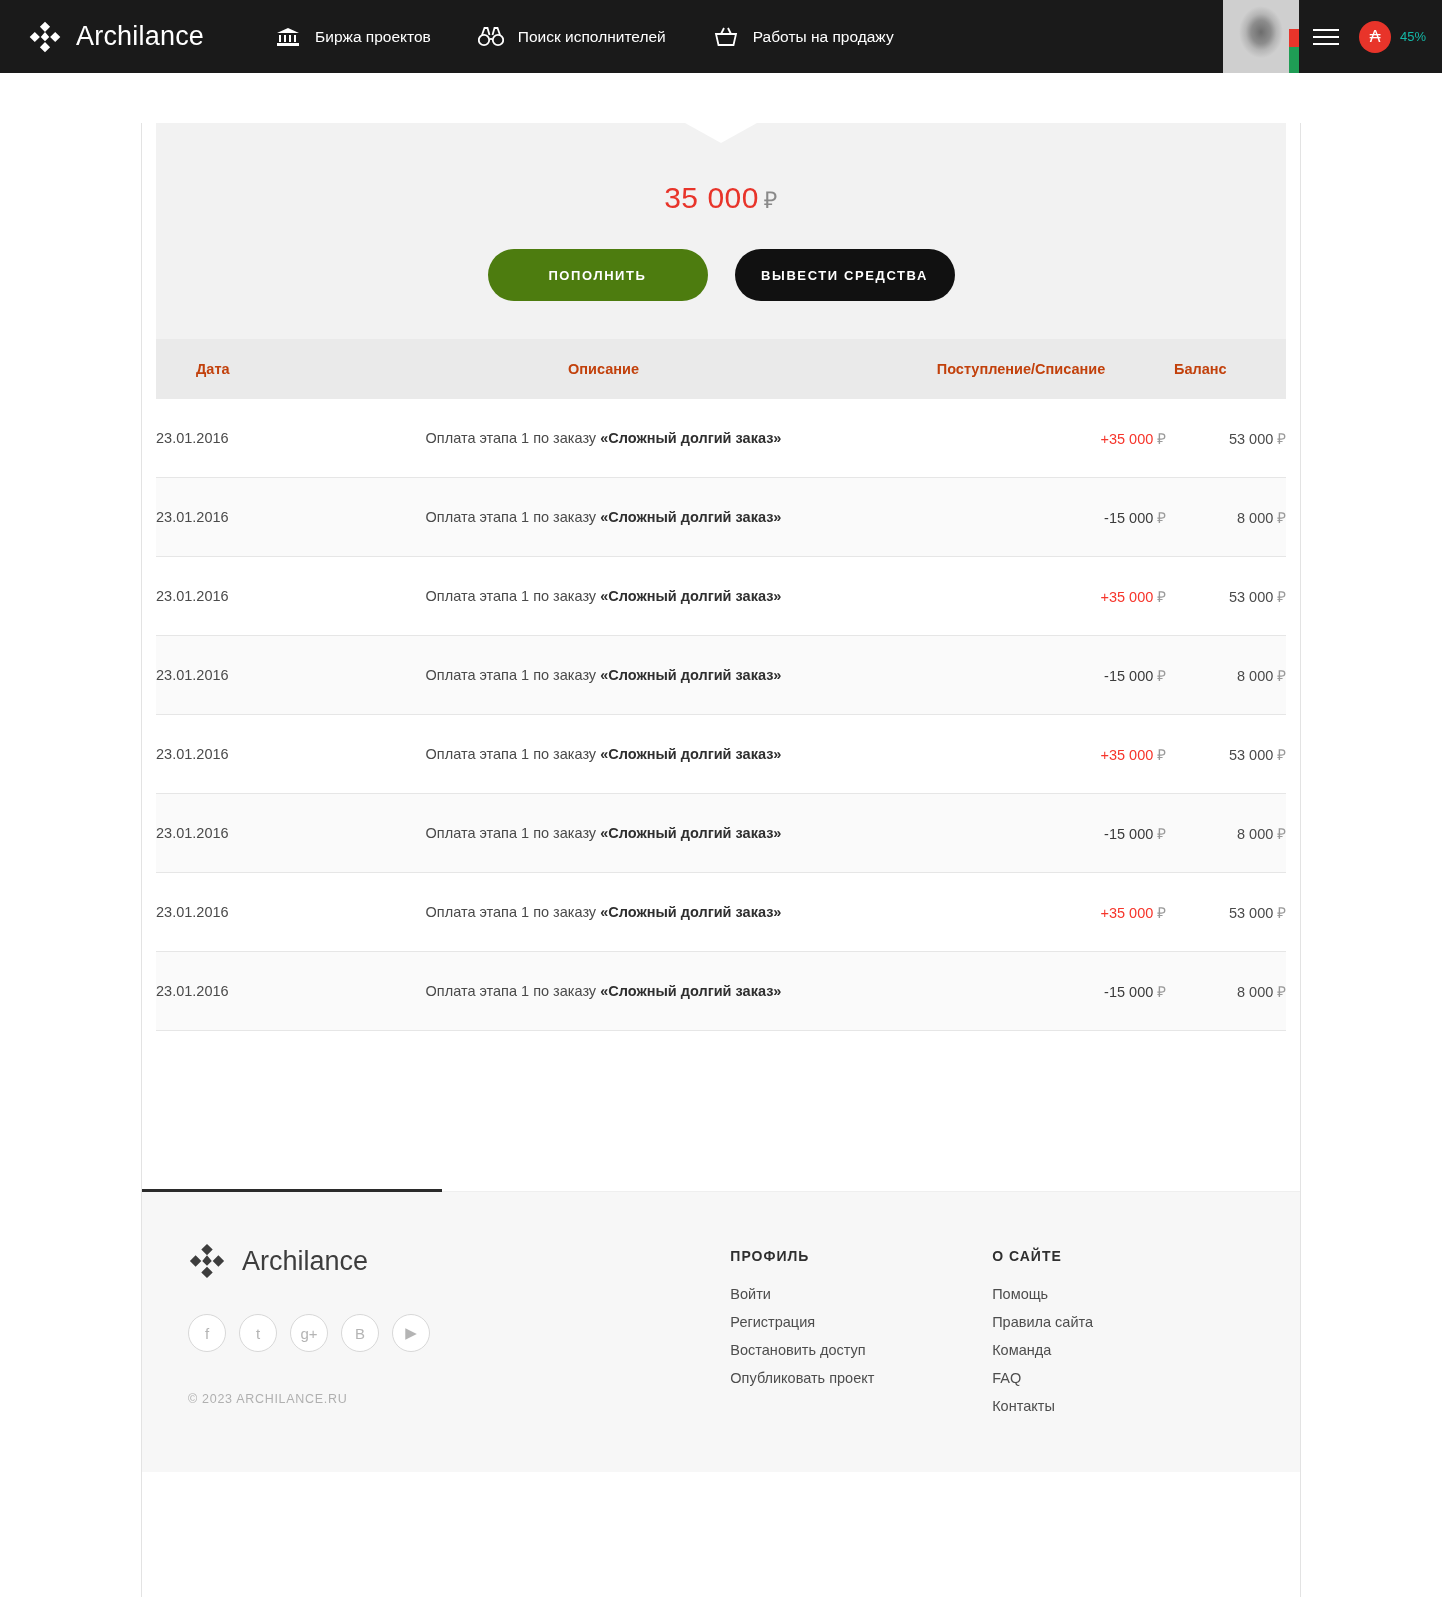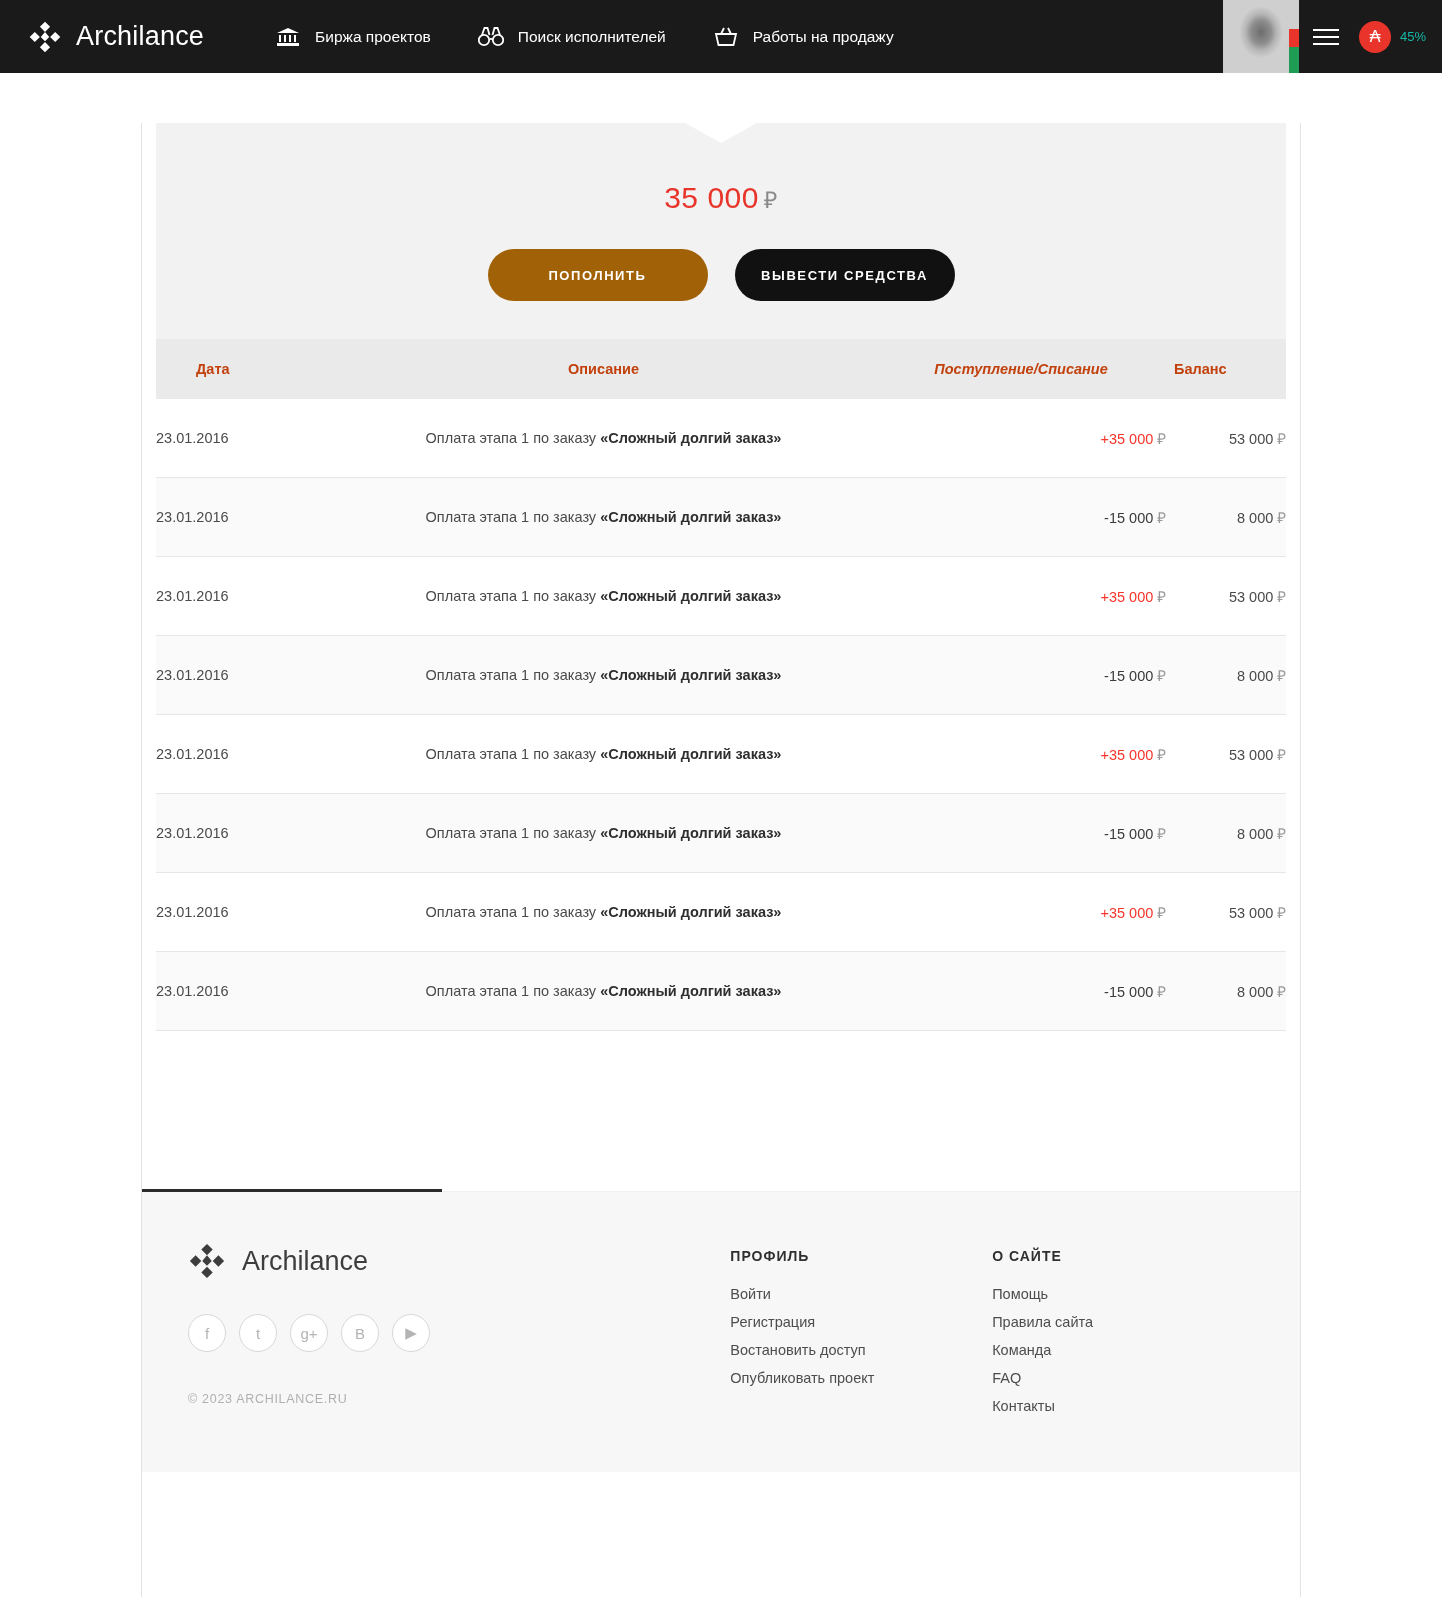--- a/index.html
+++ b/index.html
@@ -157,41 +157,41 @@
     border: none;
     border-radius: 26px;
     height: 52px;
     font-size: 13px;
     letter-spacing: 1.6px;
     font-weight: bold;
     color: #fff;
     cursor: pointer;
     font-family: "Liberation Sans", sans-serif;
   }
-  .btn-fill { background: #a16207; width: 220px; }
+  .btn-fill { background: #4d7c0f; width: 220px; }
   .btn-dark { background: #111111; width: 220px; }
 
   
   .table {
     margin: 0 14px;
     width: calc(100% - 28px);
     border-collapse: collapse;
     table-layout: fixed;
   }
   .table thead th {
     background: #eaeaea;
     font-size: 14.5px;
     color: #c2410c;
     font-weight: bold;
     padding: 22px 0;
     text-align: left;
   }
   .th-date   { width: 175px; padding-left: 40px !important; }
   .th-desc   { width: 545px; text-align: center !important; }
-  .th-amount { width: 290px; text-align: center !important; font-style: italic; }
+  .th-amount { width: 290px; text-align: center !important; }
   .th-balance{ width: 120px; text-align: left !important; padding-left: 8px !important; }
 
   .table tbody tr { border-bottom: 1px solid #e6e6e6; }
   .table tbody tr.alt { background: #fafafa; }
   .table tbody td {
     padding: 29px 0;
     font-size: 14.5px;
     color: #4a4a4a;
     vertical-align: middle;
   }

